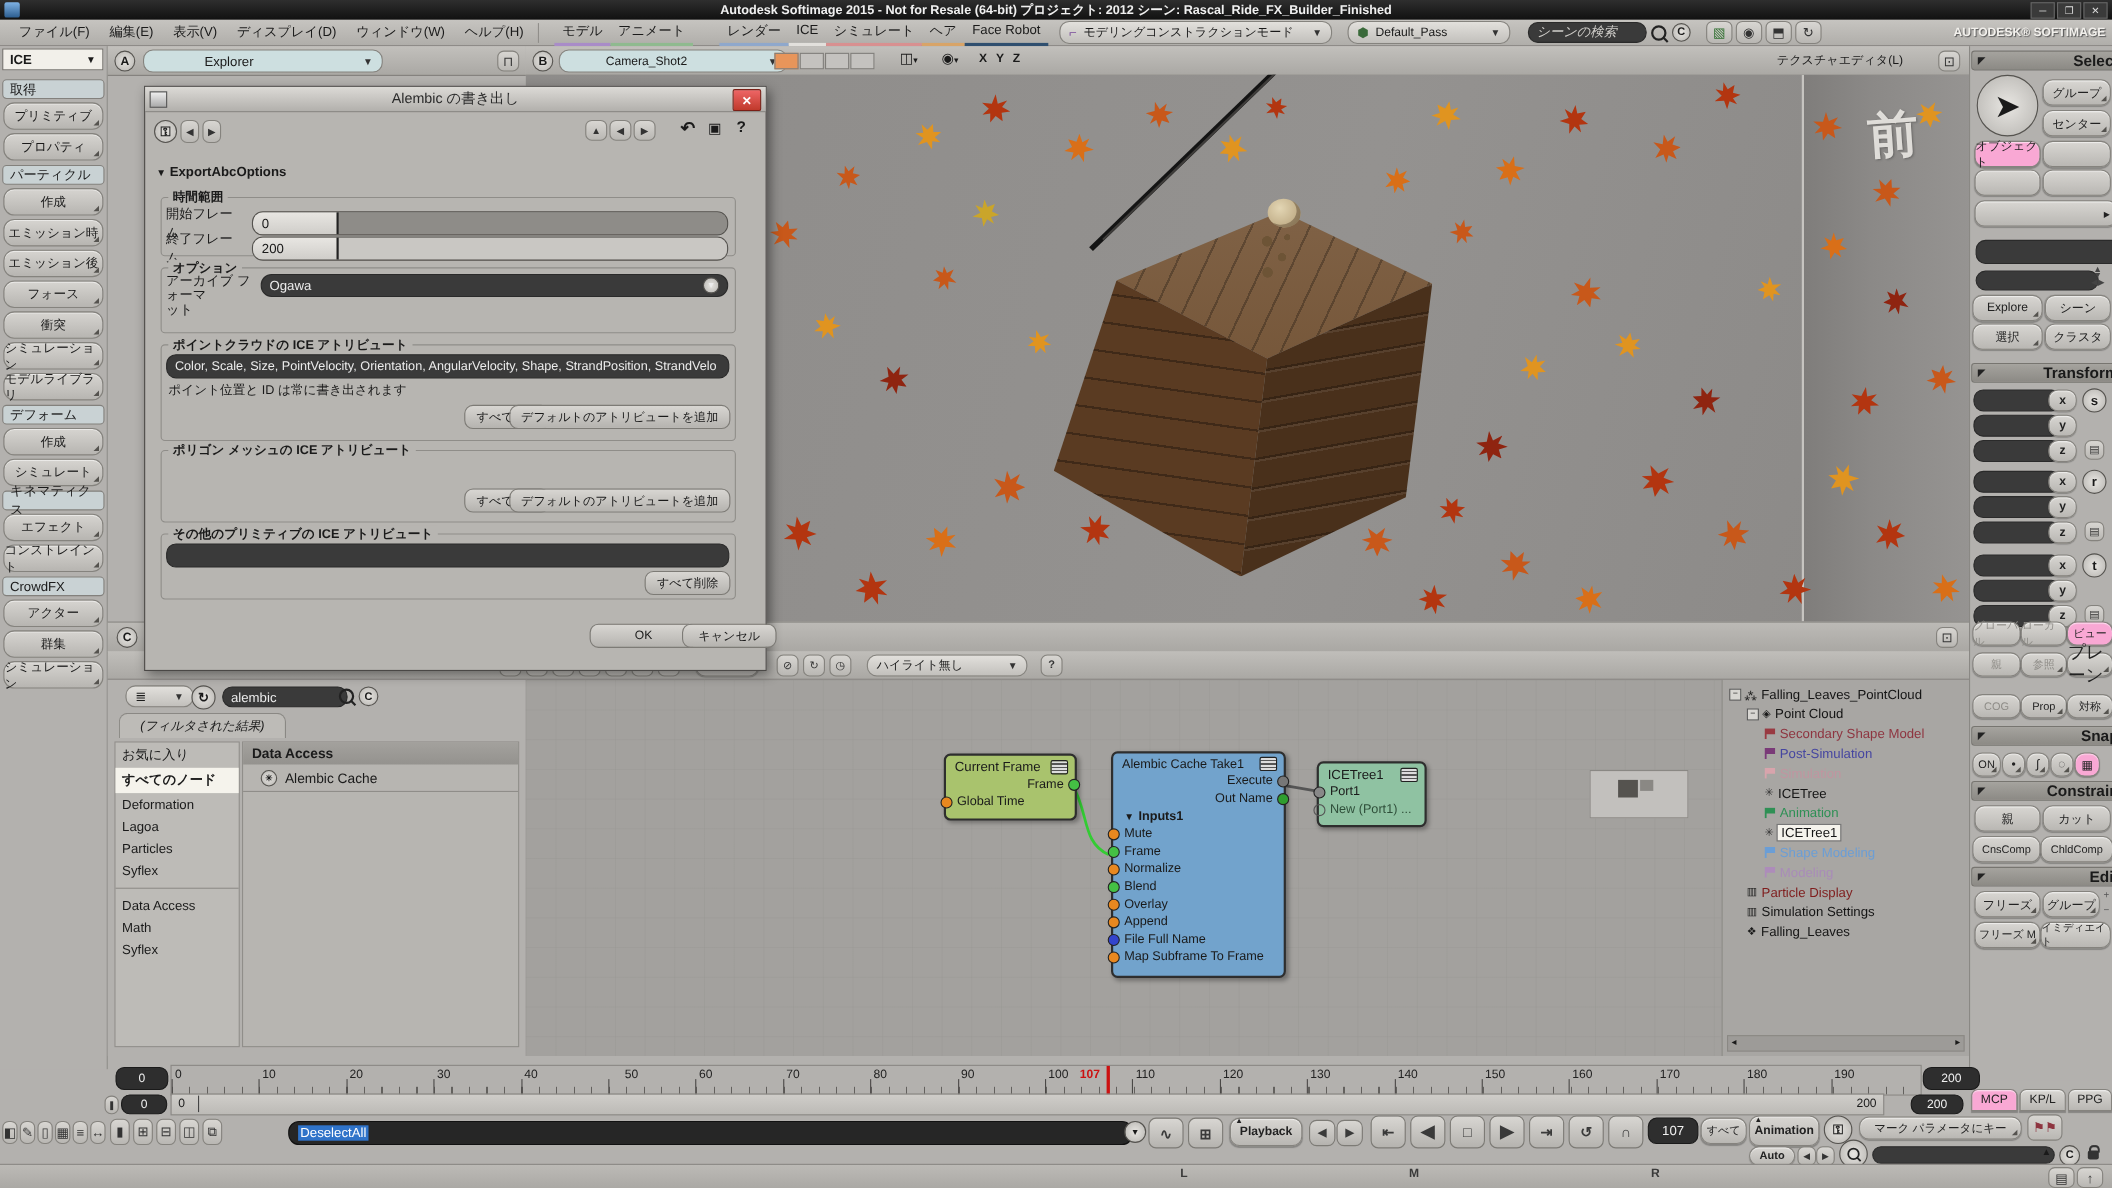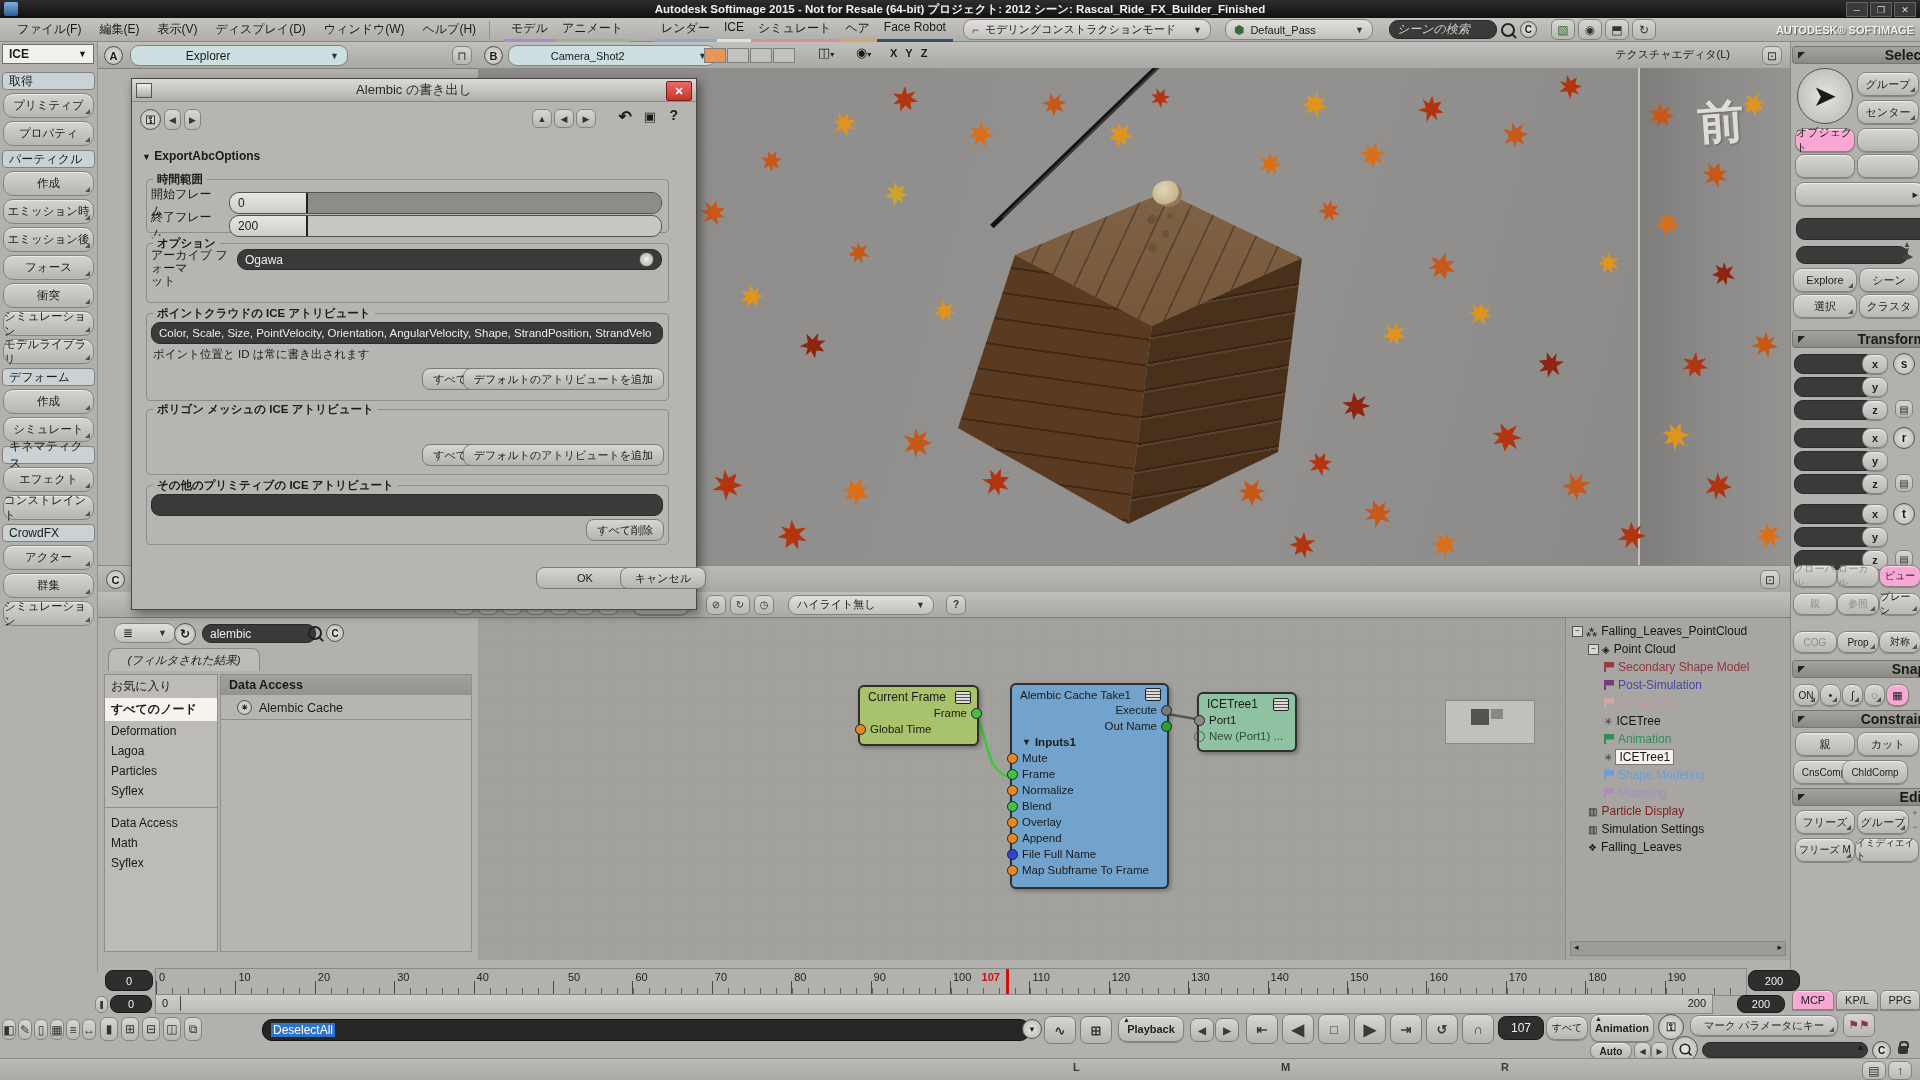--- a/index.html
+++ b/index.html
@@ -553,21 +553,21 @@
         <div class="btn abs" style="left: 71px; top: 485px; width: 24px; height: 18px; font-weight: bold;">y</div>
         <div class="darkfield abs" style="left: 3px; top: 508px; width: 64px; height: 18px;"></div>
         <div class="btn abs" style="left: 71px; top: 508px; width: 24px; height: 18px; font-weight: bold;">z</div>
         <div class="glyphbtn abs" style="left: 104px; top: 508px; width: 16px; height: 16px; font-size: 10px;">▤</div>
       </div>
     <div class="btn abs dim" style="left:2px;top:523px;width:42px;height:20px;font-size:10px;">グローバル</div>
     <div class="btn abs dim" style="left:46px;top:523px;width:40px;height:20px;font-size:10px;">ローカル</div>
     <div class="btn abs white" style="left:88px;top:523px;width:40px;height:20px;font-size:10px;">ビュー</div>
     <div class="btn abs dim" style="left:2px;top:551px;width:42px;height:20px;font-size:10px;">親</div>
     <div class="btn abs dim fold" style="left:46px;top:551px;width:40px;height:20px;font-size:10px;">参照</div>
-    <div class="btn abs fold" style="left:88px;top:551px;width:40px;height:20px;font-size:10px;">プレーン</div>
+    <div class="btn abs fold" style="left:88px;top:551px;width:40px;height:20px;font-size:16px;">プレーン</div>
     <div class="btn abs dim" style="left:2px;top:589px;width:42px;height:20px;font-size:10px;">COG</div>
     <div class="btn abs fold" style="left:46px;top:589px;width:40px;height:20px;font-size:10px;">Prop</div>
     <div class="btn abs fold" style="left:88px;top:589px;width:40px;height:20px;font-size:10px;">対称</div>
 
     <div class="head" style="top:618px;">
         <span class="tri"></span>
         <span>Snap</span>
       </div>
     <div class="btn abs fold" style="left:2px;top:642px;width:24px;height:20px;font-size:10px;">ON</div>
     <div class="btn abs fold" style="left:29px;top:642px;width:19px;height:20px;">•</div>
@@ -575,21 +575,21 @@
     <div class="btn abs fold" style="left:73px;top:642px;width:19px;height:20px;">◌</div>
     <div class="btn abs white" style="left:95px;top:642px;width:21px;height:20px;">▦</div>
 
     <div class="head" style="top:668px;">
         <span class="tri"></span>
         <span>Constrain</span>
       </div>
     <div class="btn abs" style="left:4px;top:690px;width:58px;height:22px;">親</div>
     <div class="btn abs" style="left:66px;top:690px;width:60px;height:22px;">カット</div>
     <div class="btn abs" style="left:2px;top:718px;width:60px;height:22px;font-size:10px;">CnsComp</div>
-    <div class="btn abs" style="left:51px;top:718px;width:64px;height:22px;font-size:10px;">ChldComp</div>
+    <div class="btn abs" style="left:64px;top:718px;width:64px;height:22px;font-size:10px;">ChldComp</div>
 
     <div class="head" style="top:746px;">
         <span class="tri"></span>
         <span>Edit</span>
       </div>
     <div class="btn abs fold" style="left:4px;top:768px;width:58px;height:22px;">フリーズ</div>
     <div class="btn abs fold" style="left:66px;top:768px;width:50px;height:22px;">グループ</div>
     <div class="abs" style="left:119px;top:764px;width:10px;height:30px;font-size:9px;color:#555;line-height:14px;text-align:center;">+<br>−</div>
     <div class="btn abs fold" style="left:4px;top:796px;width:58px;height:22px;font-size:10px;">フリーズ M</div>
     <div class="btn abs" style="left:64px;top:796px;width:62px;height:22px;font-size:9.5px;">イミディエイト</div>

